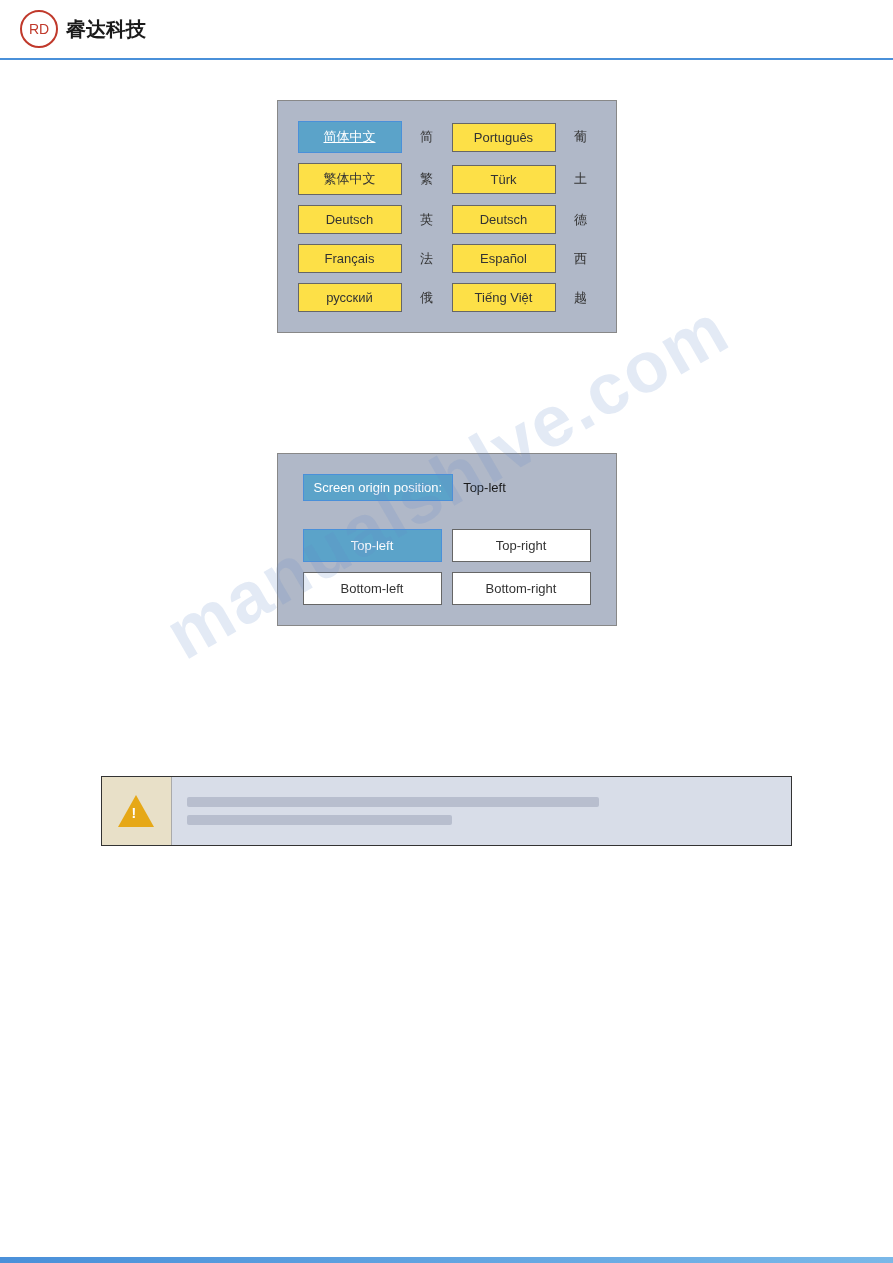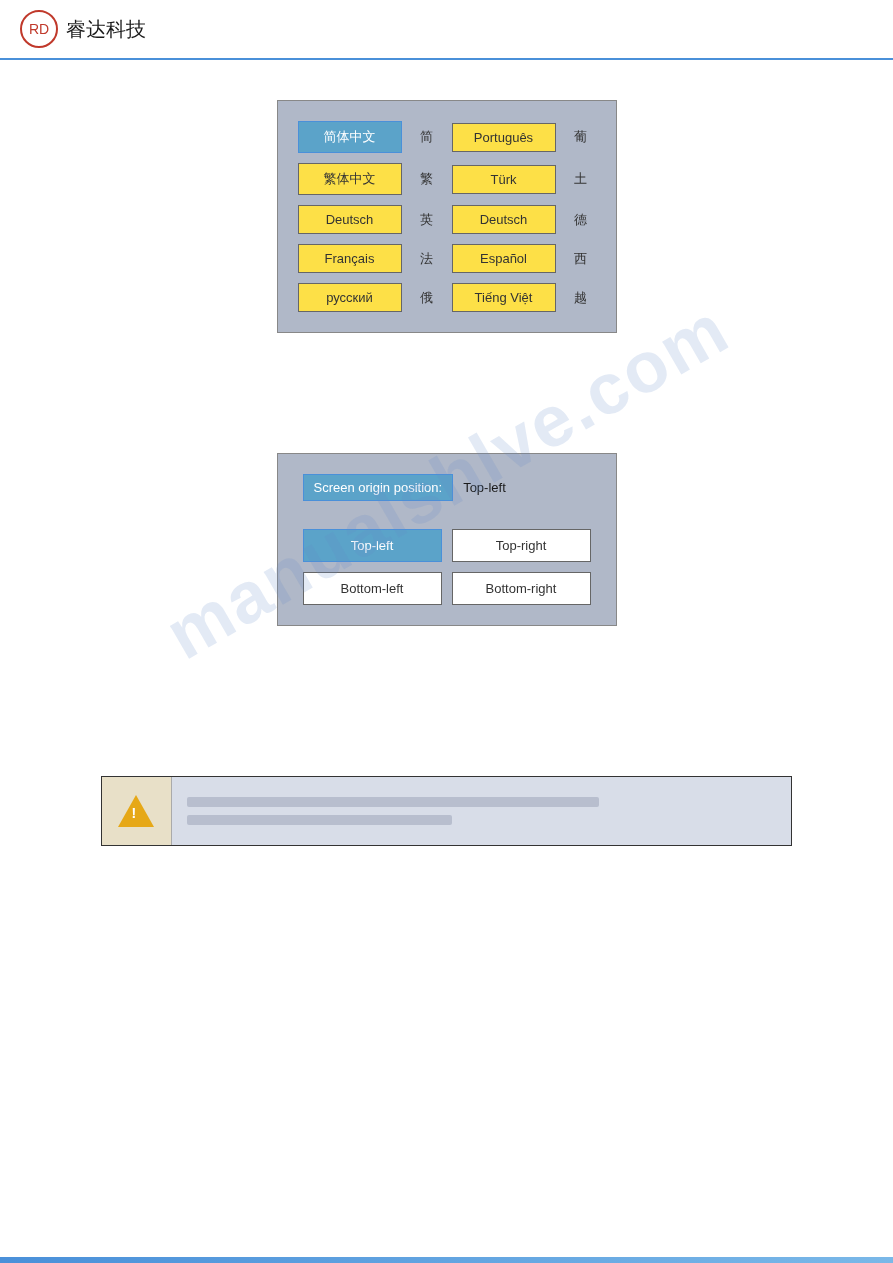--- a/index.html
+++ b/index.html
@@ -27,21 +27,21 @@
       align-items: center;
       justify-content: center;
       color: #c0392b;
       font-weight: normal;
       font-size: 14px;
       margin-right: 8px;
     }
     .logo-text {
       font-size: 20px;
       color: #1a1a1a;
-      font-weight: normal;
+      font-weight: bold;
     }
 
     
     .footer-bar {
       position: absolute;
       bottom: 0;
       left: 0;
       right: 0;
       height: 6px;
       background: linear-gradient(to right, #4a90d9, #7ab8e8);
@@ -73,20 +73,21 @@
       padding: 6px 10px;
       text-align: center;
       cursor: pointer;
       font-size: 13px;
       color: #333;
     }
     .lang-btn.active {
       background: #5ba3c9;
       color: white;
       border-color: #4a90d9;
+      text-decoration: underline;
     }
     .lang-abbr {
       text-align: center;
       font-size: 13px;
       color: #333;
     }
 
     
     .origin-panel {
       background: #b0b8c8;

